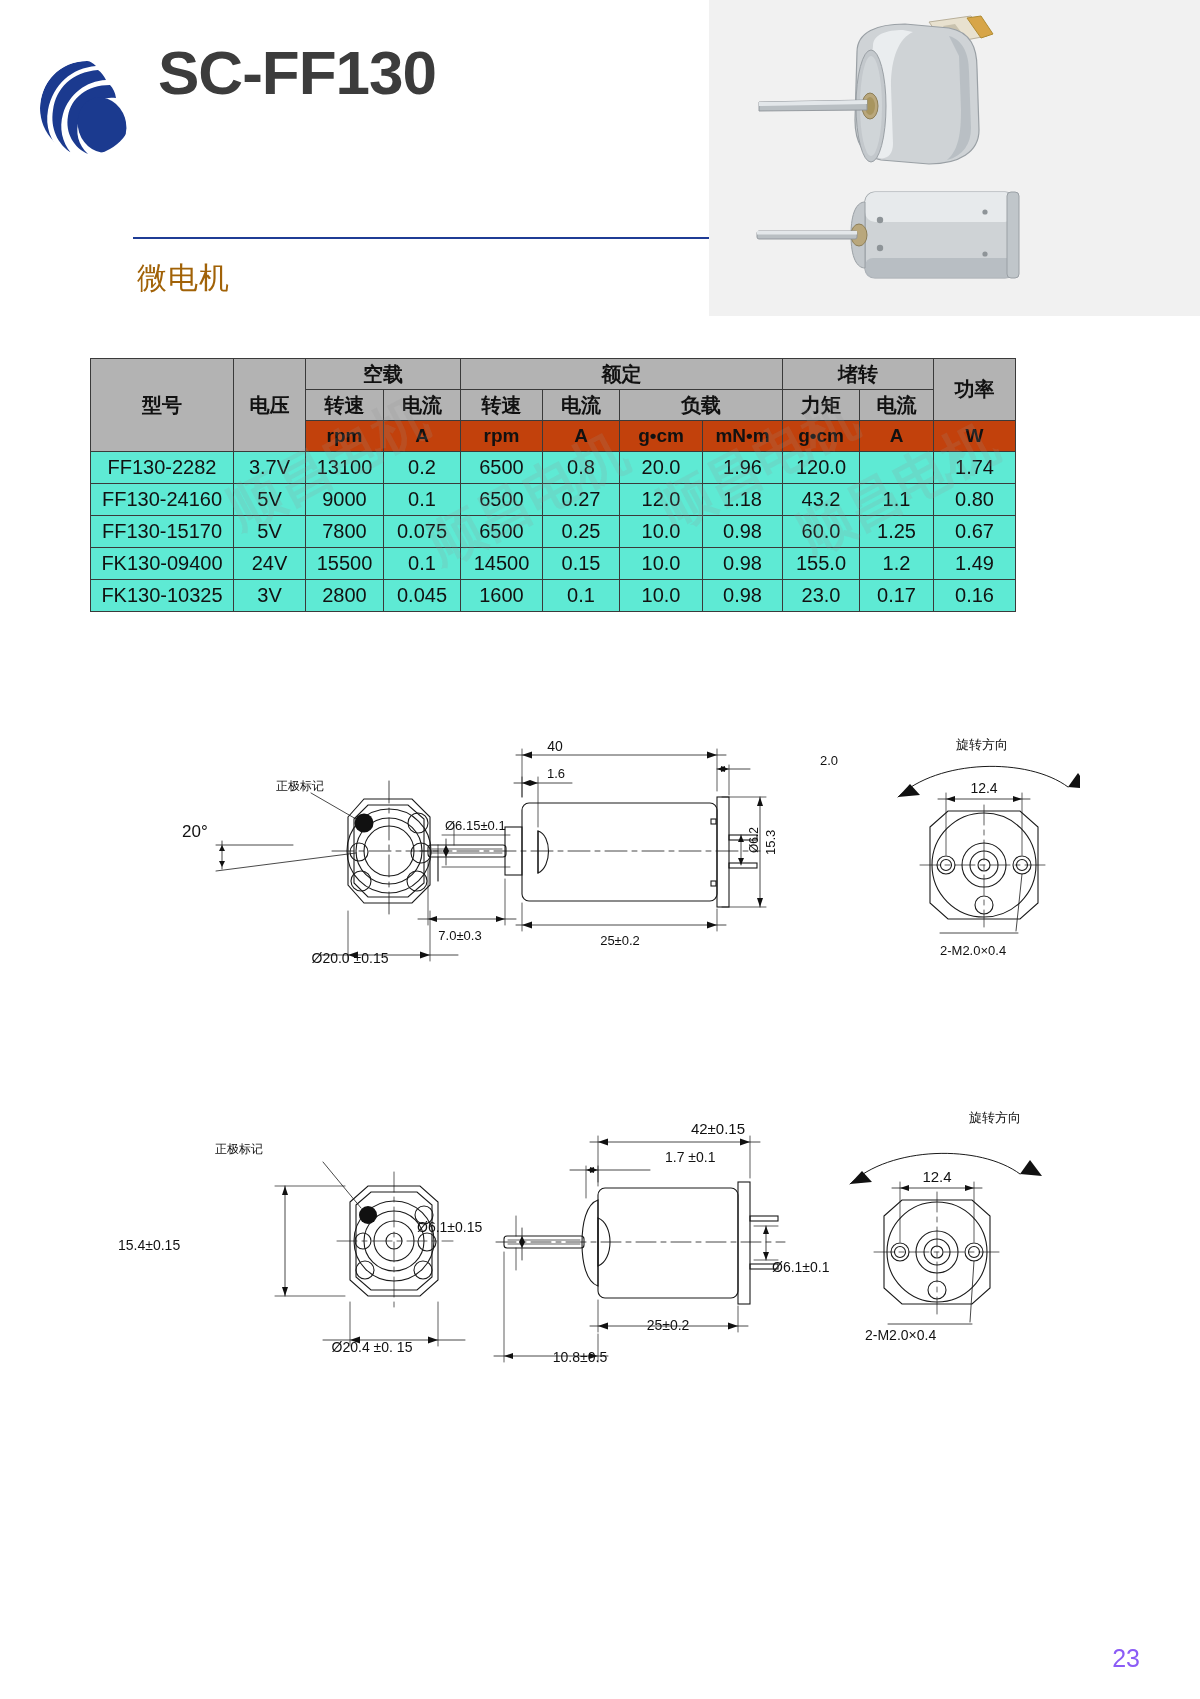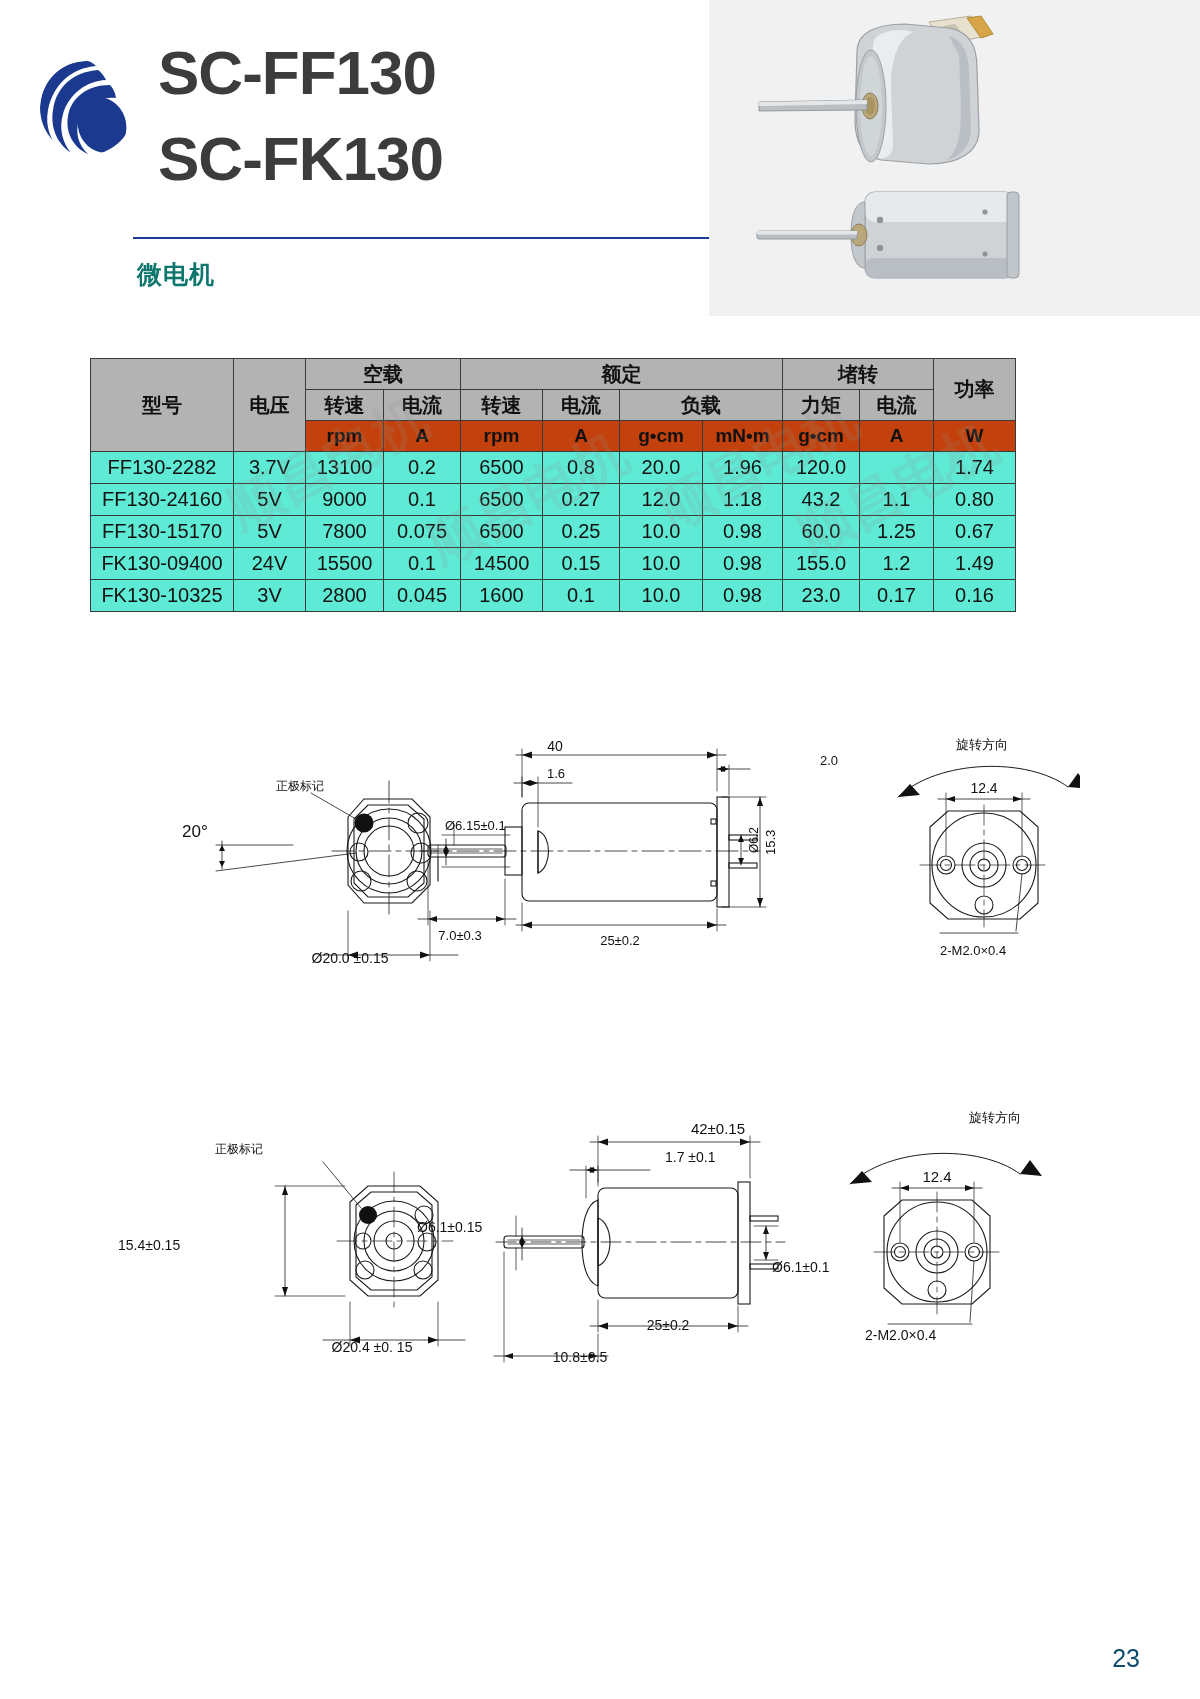--- a/index.html
+++ b/index.html
@@ -20,21 +20,21 @@
   .prod-title {
     font-size: 62px; font-weight: 700; color: #3c3c3c;
     line-height: 86px; letter-spacing: -1px; white-space: nowrap;
   }
   .title-rule {
     position: absolute; left: 133px; top: 237px;
     width: 576px; height: 0; border-top: 2.2px solid #1f3c95;
   }
   .subtitle {
     position: absolute; left: 137px; top: 258px;
-    font-size: 25px; color: #0f766e; letter-spacing: 1px; font-weight: bold;
+    font-size: 30px; color: #a16207; letter-spacing: 1px;
   }
 
   .photo-panel {
     position: absolute; left: 709px; top: 0; width: 491px; height: 316px;
     background: #f1f1f1; overflow: hidden;
   }
 
   
   .spec-table-wrap { position: absolute; left: 90px; top: 358px; width: 925px; }
   table.spec {
@@ -63,21 +63,21 @@
     transform: rotate(-28deg); white-space: nowrap;
     font-family: "DejaVu Sans", sans-serif;
   }
 
   
   .dwg { position: absolute; }
   .dwg svg { display: block; }
 
   .pagenum {
     position: absolute; right: 60px; bottom: 26px;
-    font-size: 25px; color: #0c4a6e;
+    font-size: 25px; color: #8b5cf6;
   }
 </style>
 </head>
 <body>
 
 <div class="page">
 
   <div class="header">
 
     <div class="logo">
@@ -92,21 +92,20 @@
           <path d="M60 12 C 34 14 18 30 15 52 C 12 71 20 86 33 95 C 24 84 21 70 25 56 C 31 36 48 23 68 22 C 66 18 63 14 60 12 Z" fill="#1b3a8f"></path>
           <path d="M72 27 C 49 27 33 40 30 58 C 27 75 36 90 50 96 C 40 87 37 74 41 62 C 47 47 61 38 78 40 C 77 34 75 30 72 27 Z" fill="#1b3a8f"></path>
           <ellipse cx="64" cy="67" rx="24" ry="28" transform="rotate(-18 64 67)" fill="#1b3a8f"></ellipse>
           <path d="M84 44 C 70 40 54 46 47 60 C 40 74 44 90 56 97 C 70 101 86 93 93 78 C 99 63 95 50 84 44 Z" fill="#ffffff" opacity="0"></path>
         </g>
       </svg>
     </div>
 
     <div class="title-block">
       <div class="prod-title">SC-FF130</div>
-      <div class="prod-title">SC-FK130</div>
     </div>
     <div class="title-rule"></div>
     <div class="subtitle">微电机</div>
 
     <div class="photo-panel">
       
       <svg width="491" height="316" viewBox="0 0 491 316">
         <rect x="0" y="0" width="491" height="316" fill="#f1f1f1"></rect>
 
         <g transform="translate(112,14)">

